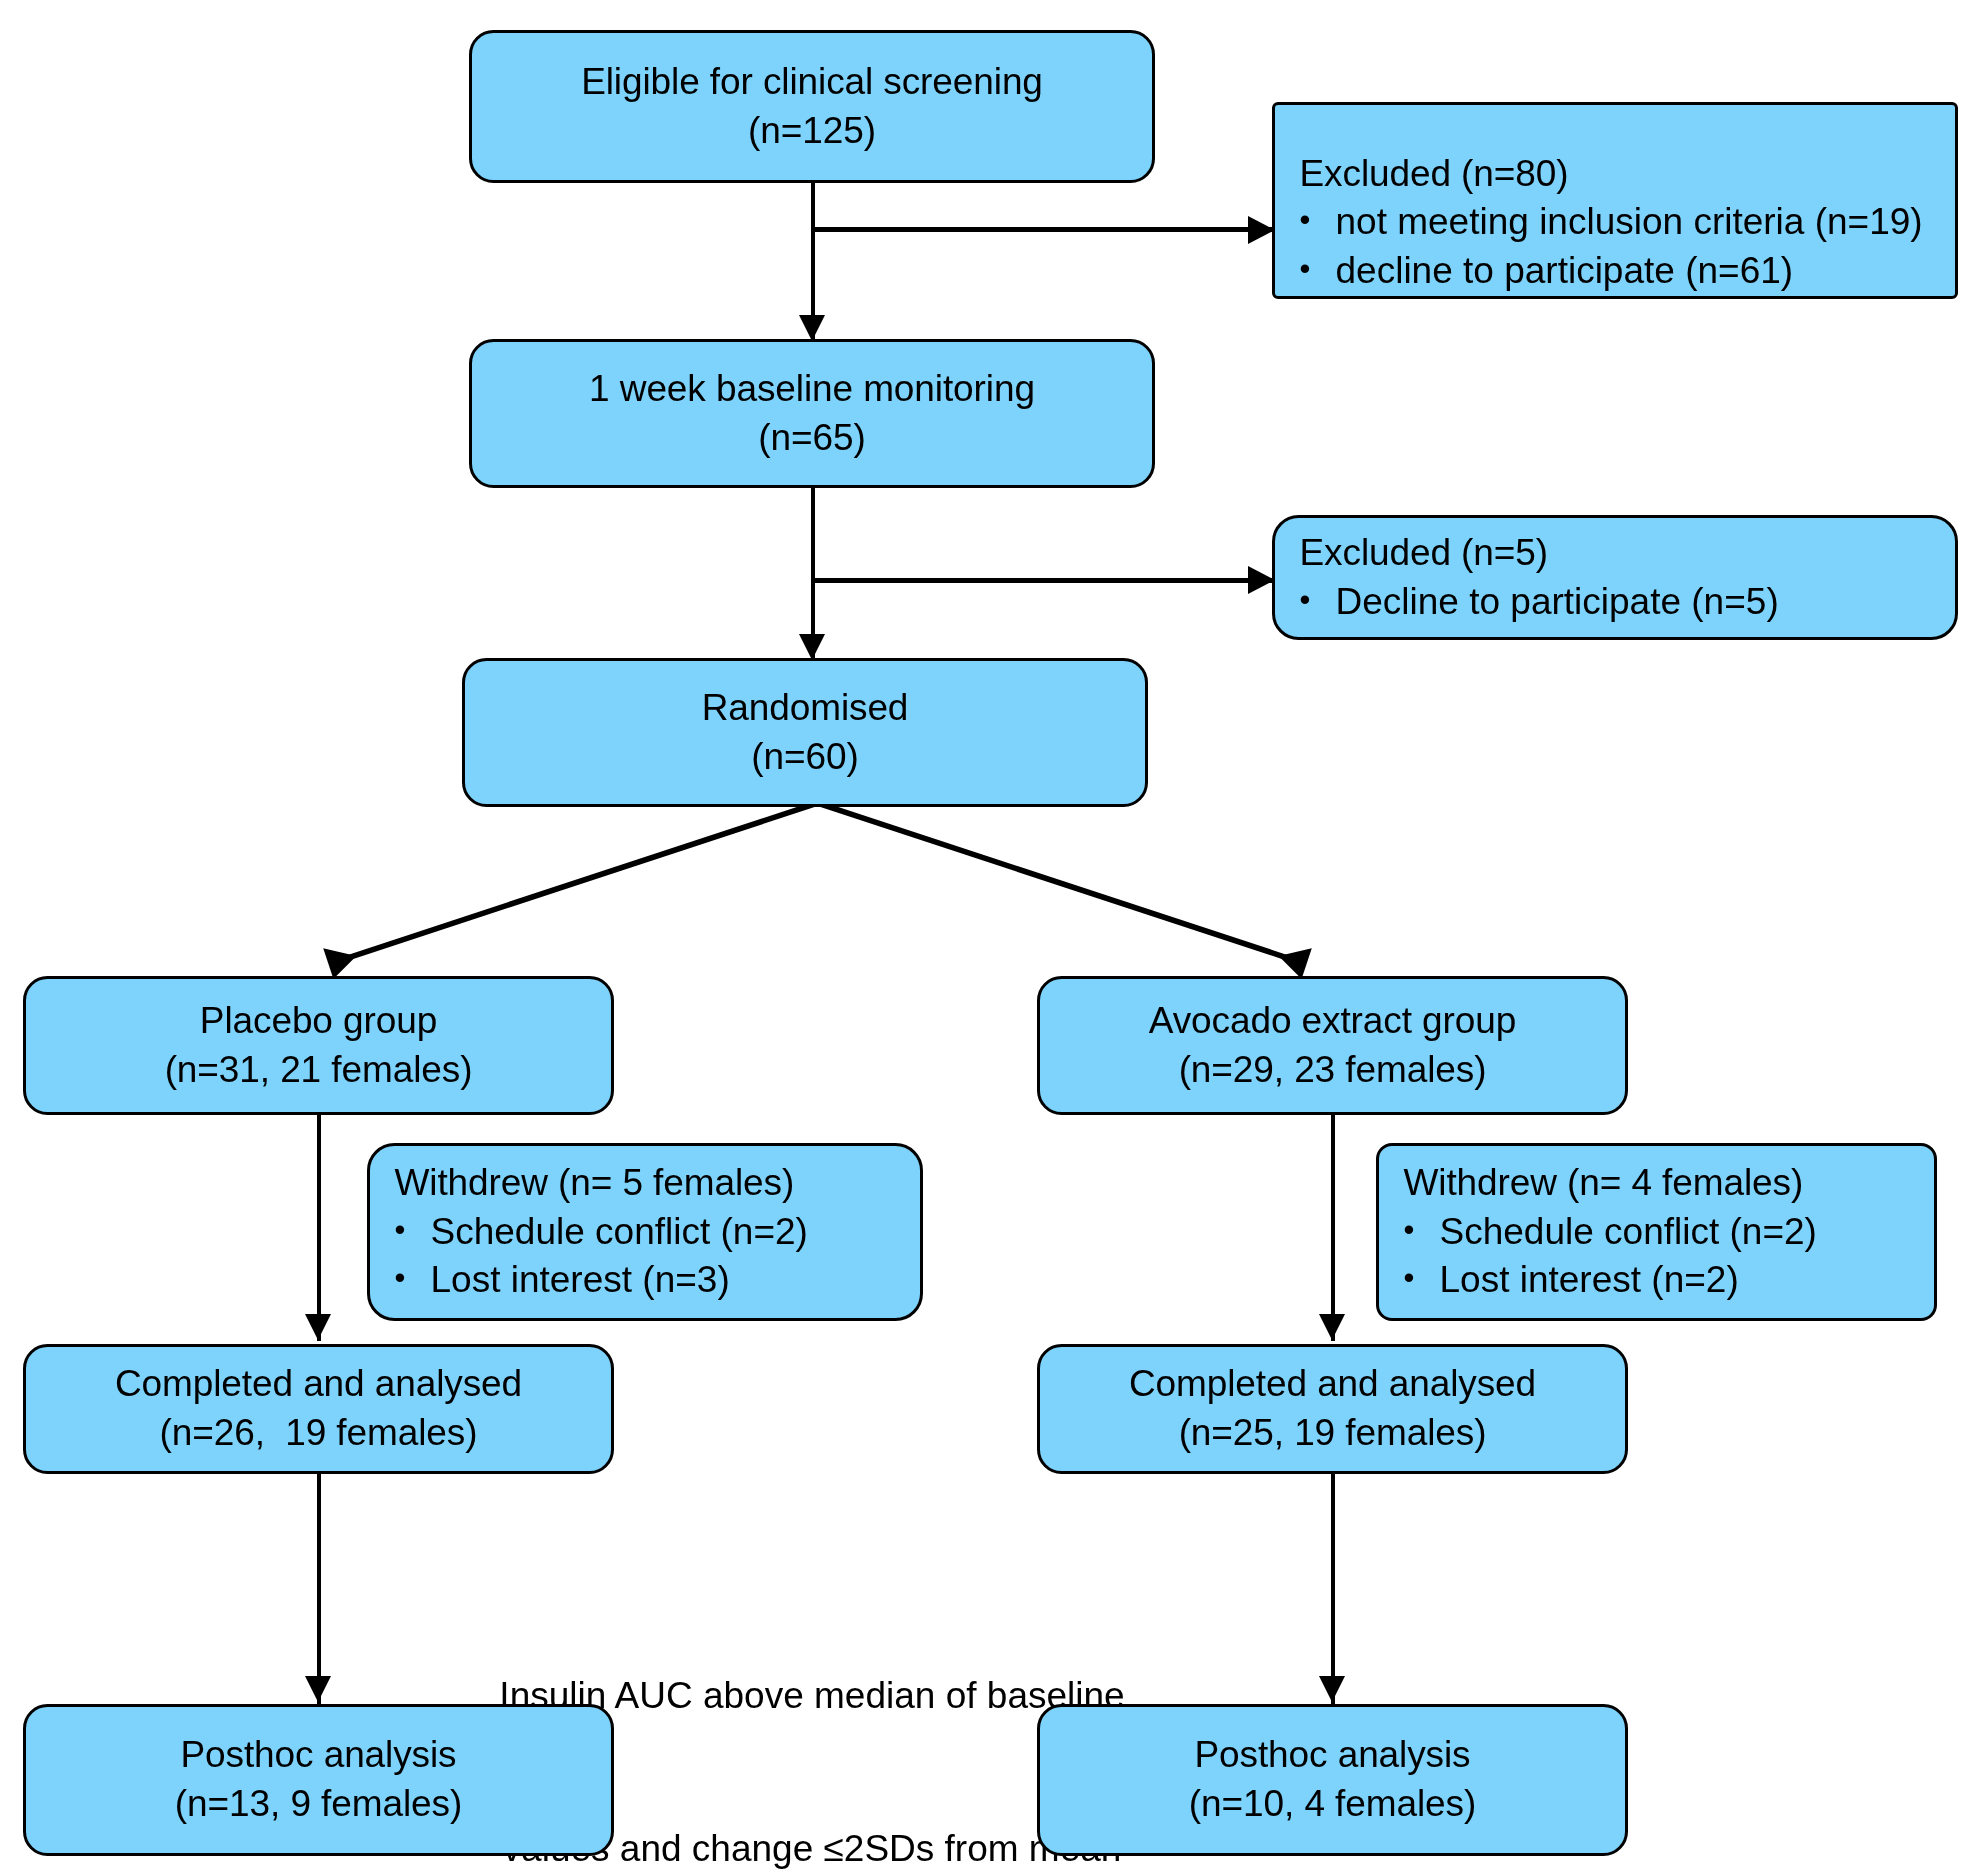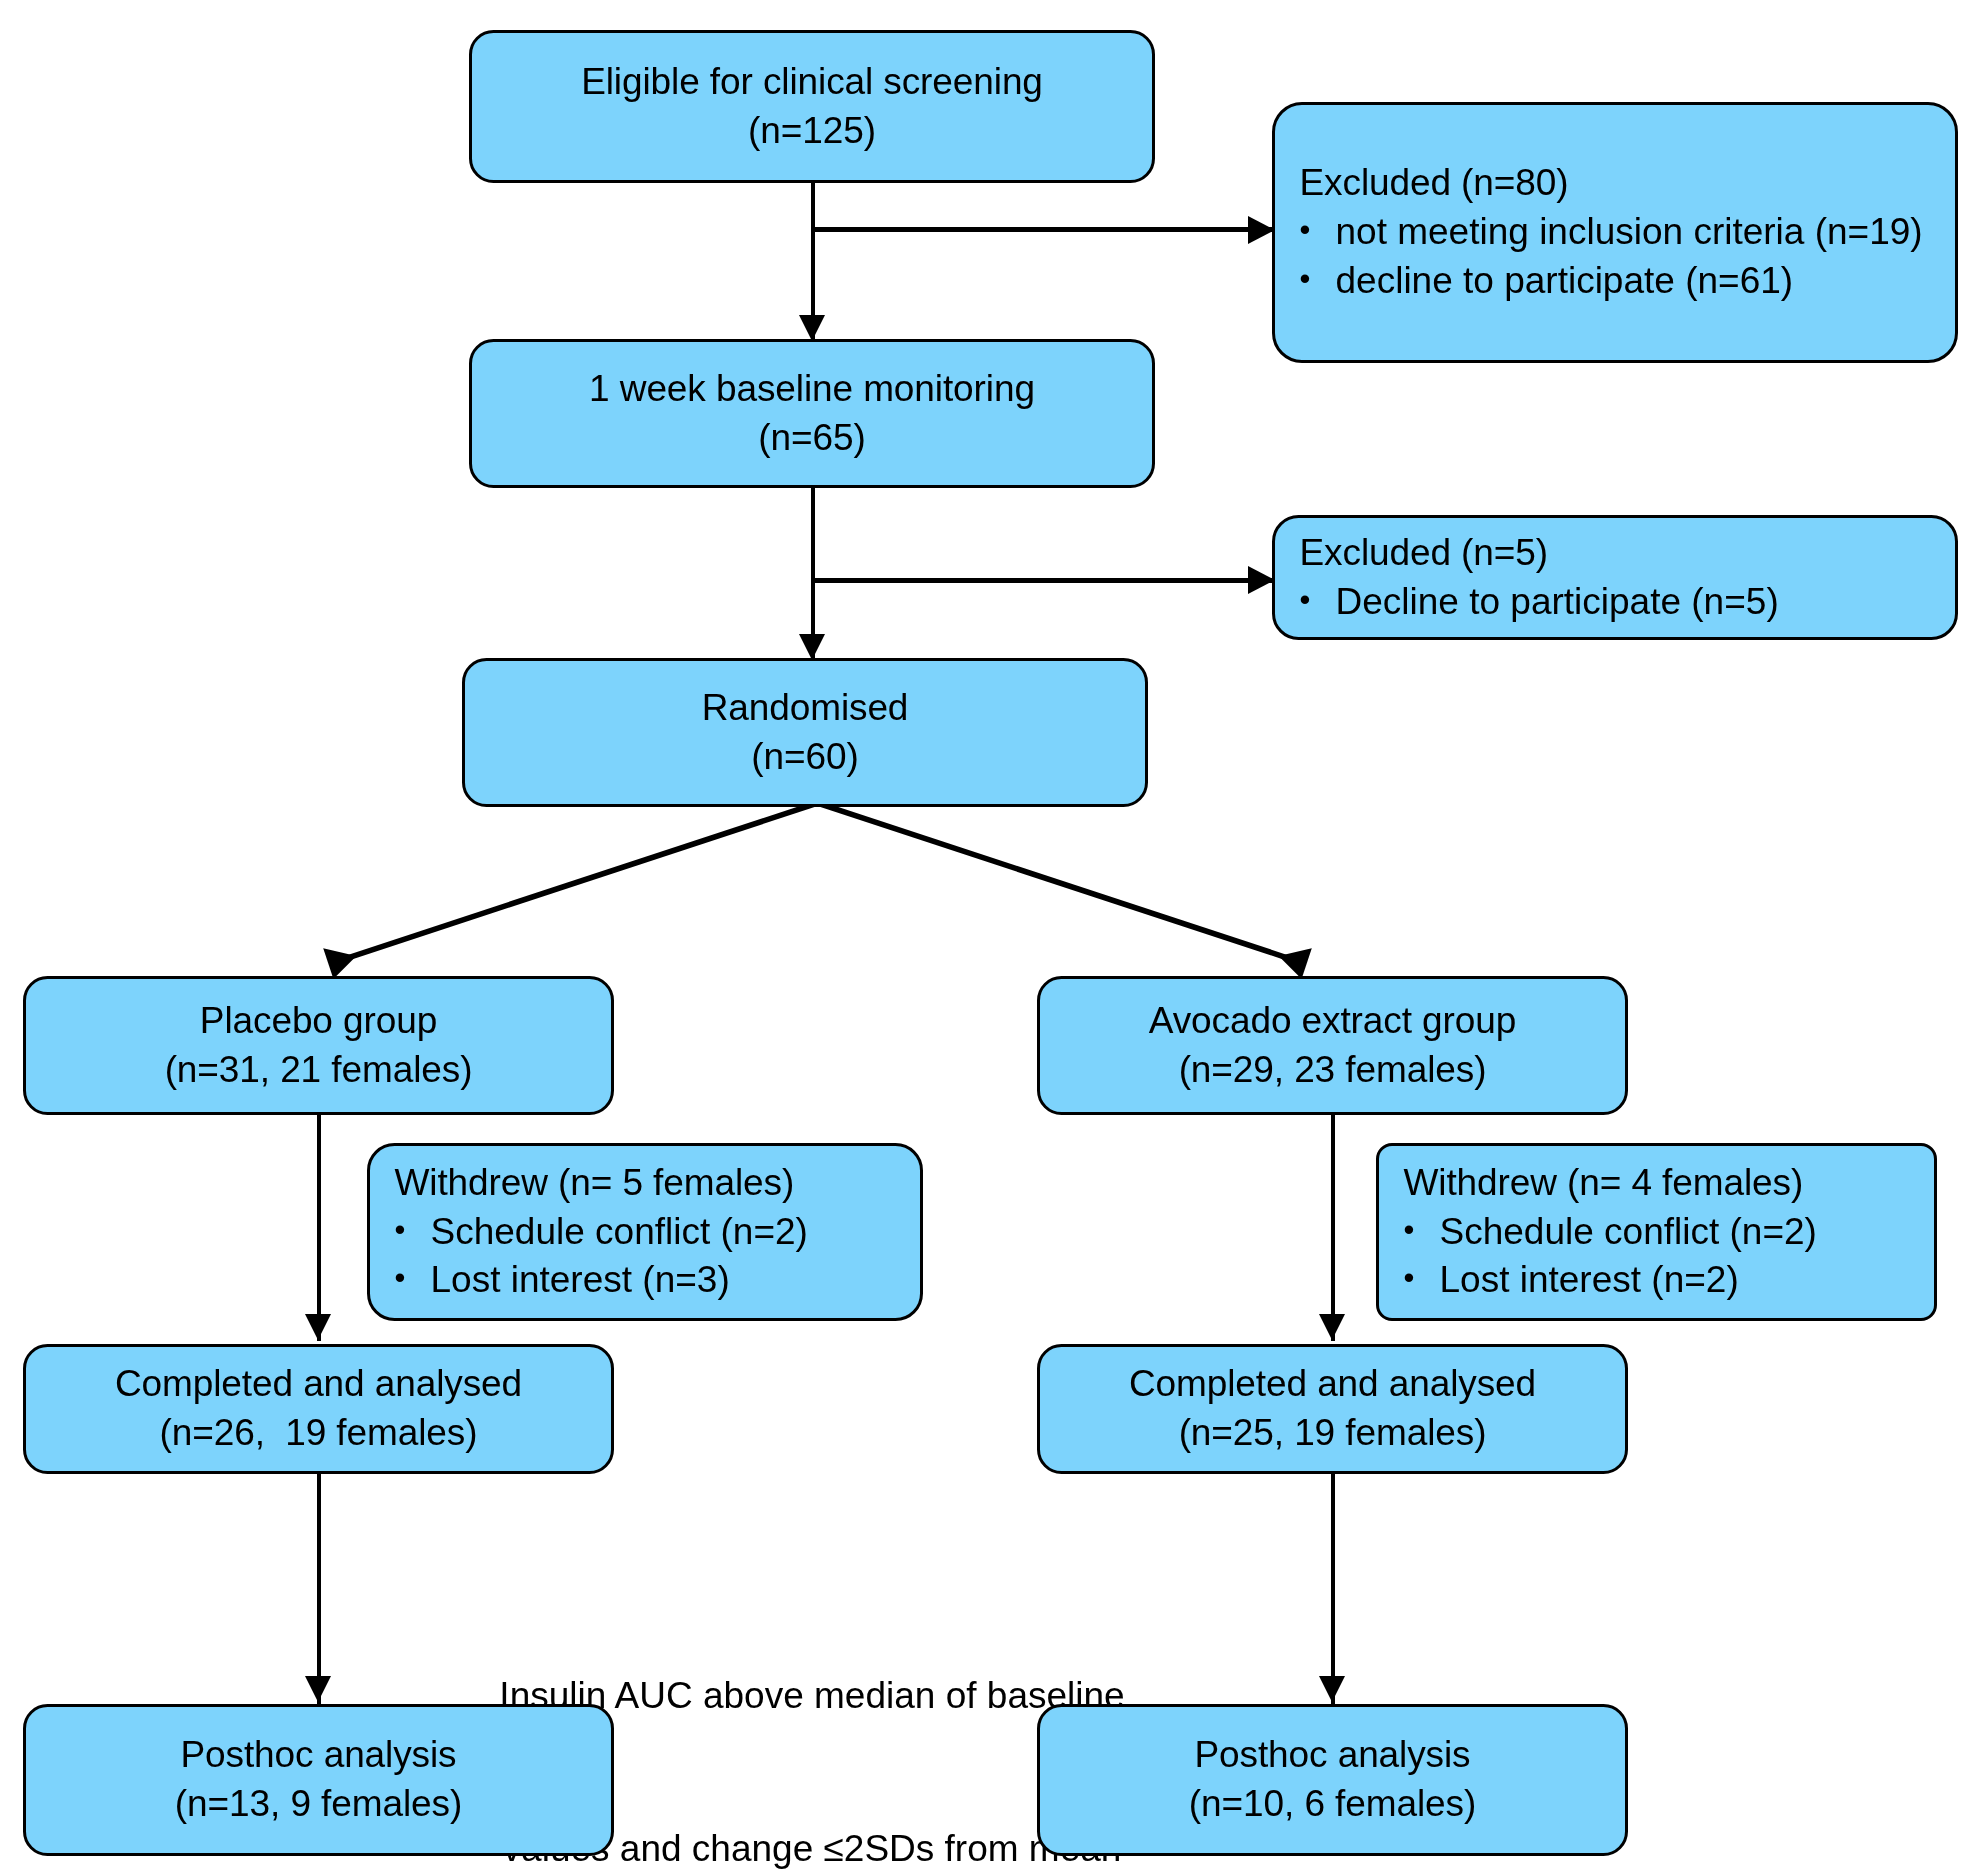--- a/index.html
+++ b/index.html
@@ -146,21 +146,21 @@
   <div class="arrow-down" style="left:305px; top:1676px;"></div>
 
   <div class="vline" style="left:1331px; top:1472px; height:232px;"></div>
   <div class="arrow-down" style="left:1319px; top:1676px;"></div>
 
   <div class="node center" style="left:469px; top:30px; width:686px; height:153px;">
     <div class="line">Eligible for clinical screening</div>
     <div class="line">(n=125)</div>
   </div>
 
-  <div class="node left" style="left:1272px; top:102px; width:686px; height:261px; border-radius:30px;">
+  <div class="node left" style="left:1272px; top:102px; width:686px; height:197px; border-radius:6px;justify-content:flex-end;">
     <div class="line">Excluded (n=80)</div>
     <div class="bullet">
       <span class="dot">•</span>
       <span class="btxt">not meeting inclusion criteria (n=19)</span>
     </div>
     <div class="bullet">
       <span class="dot">•</span>
       <span class="btxt">decline to participate (n=61)</span>
     </div>
   </div>
@@ -232,17 +232,17 @@
     <div>values and change ≤2SDs from mean</div>
   </div>
 
   <div class="node center" style="left:23px; top:1704px; width:591px; height:152px;">
     <div class="line"><span class="ital">Posthoc</span><span> analysis</span></div>
     <div class="line">(n=13, 9 females)</div>
   </div>
 
   <div class="node center" style="left:1037px; top:1704px; width:591px; height:152px;">
     <div class="line"><span class="ital">Posthoc</span><span> analysis</span></div>
-    <div class="line">(n=10, 6 females)</div>
+    <div class="line">(n=10, 4 females)</div>
   </div>
 
 </div>
 
 
 </body></html>

